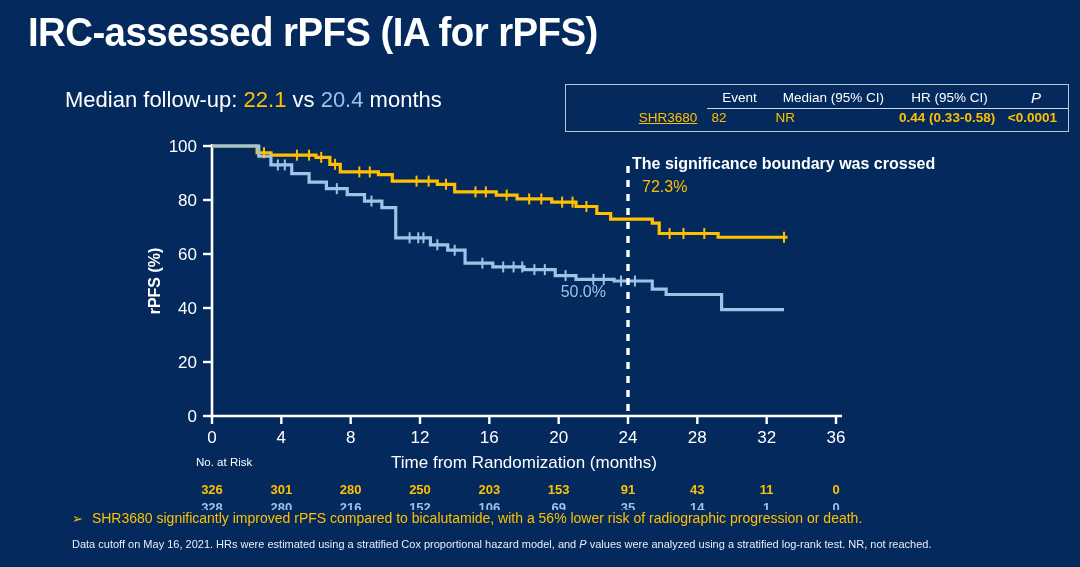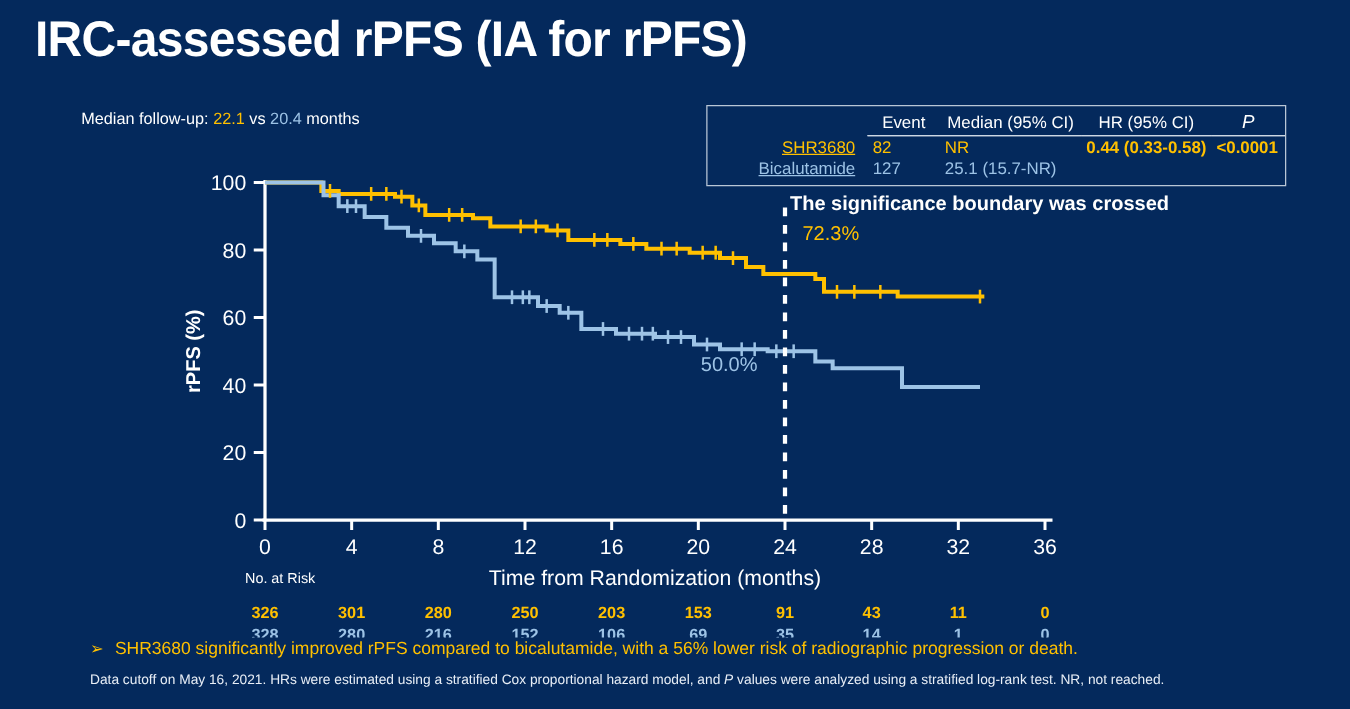--- a/index.html
+++ b/index.html
@@ -13,27 +13,27 @@
   
   #slide-title{
     position:absolute;left:28px;top:10px;
     font-size:40px;font-weight:bold;letter-spacing:-0.6px;
     color:#ffffff;white-space:nowrap;
     transform:scaleX(0.96);transform-origin:left center;
   }
   
   #median-followup{
     position:absolute;left:65px;top:87px;
-    font-size:13px;color:#ffffff;white-space:nowrap;
+    font-size:22px;color:#ffffff;white-space:nowrap;
   }
   #median-followup .gold{color:#ffc000;}
   #median-followup .blue{color:#9dc3e6;}
   
   #stats-table{
-    position:absolute;left:565px;top:84px;width:464px;
+    position:absolute;left:565px;top:84px;width:504px;
     border:1.5px solid #b9c6d6;
     padding:4px 0 5px 8px;
     box-sizing:border-box;
     background:#04295c;
   }
   #stats-table table{border-collapse:collapse;width:100%;font-size:13.5px;}
   #stats-table th{
     font-weight:normal;color:#ffffff;padding:0 4px 2px 4px;
     text-align:center;white-space:nowrap;
   }
@@ -89,27 +89,20 @@
         <th class="ruled pcol" style="width:13%">P</th>
       </tr>
     </thead>
     <tbody>
       <tr class="row-a">
         <td class="name">SHR3680</td>
         <td>82</td>
         <td>NR</td>
         <td class="hr">0.44 (0.33-0.58)</td>
         <td class="p">&lt;0.0001</td>
-      </tr>
-      <tr class="row-b">
-        <td class="name">Bicalutamide</td>
-        <td>127</td>
-        <td>25.1 (15.7-NR)</td>
-        <td class="hr"></td>
-        <td class="p"></td>
       </tr>
     </tbody>
   </table>
 </div>
 
 <div id="sig-note">The significance boundary was crossed</div>
 
 <div id="chart-area">
   <svg id="km-svg" width="1080" height="390" viewBox="0 0 1080 390">
     <g id="g-axes">

